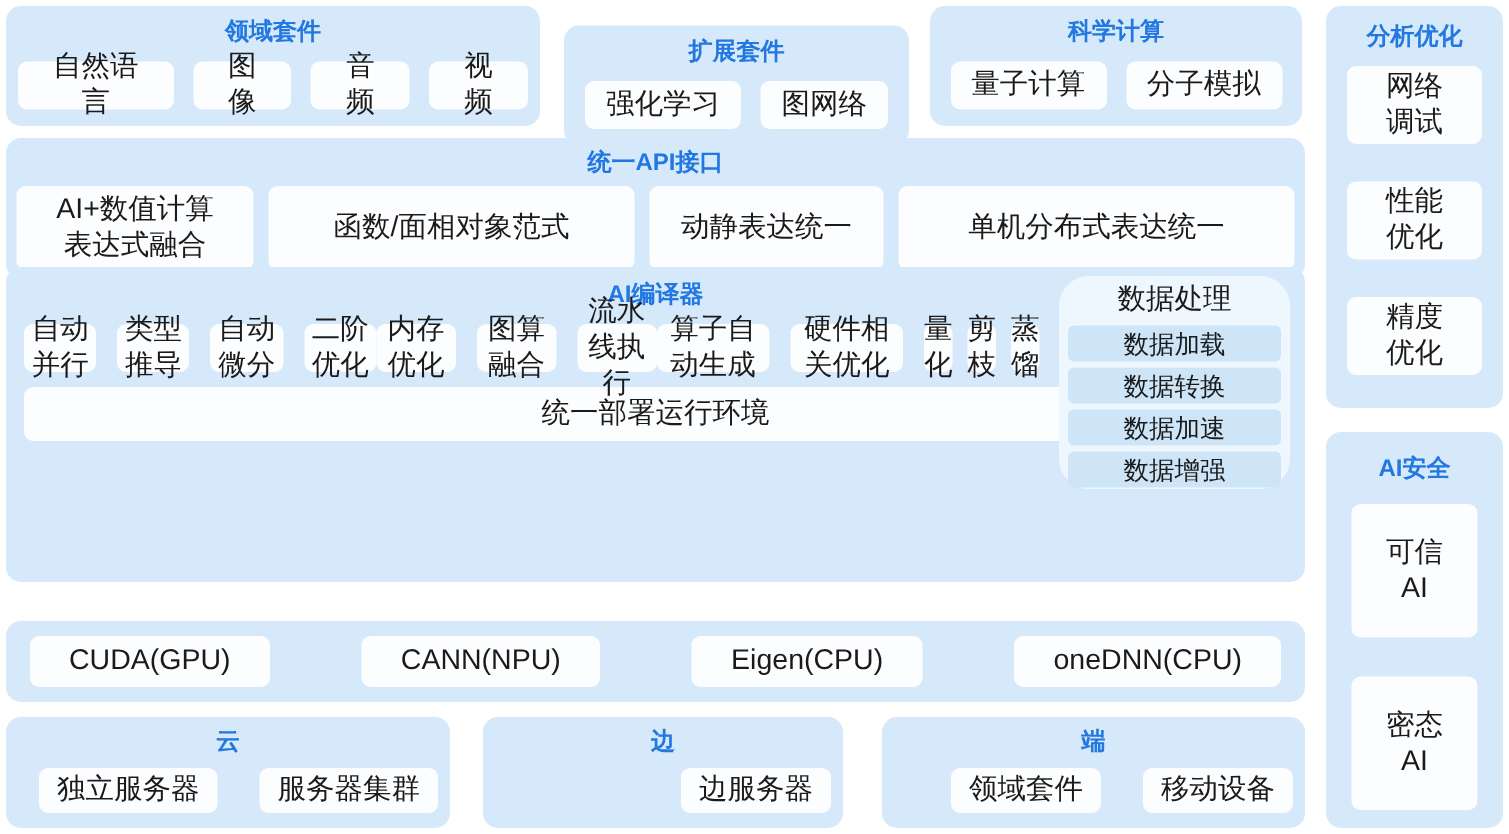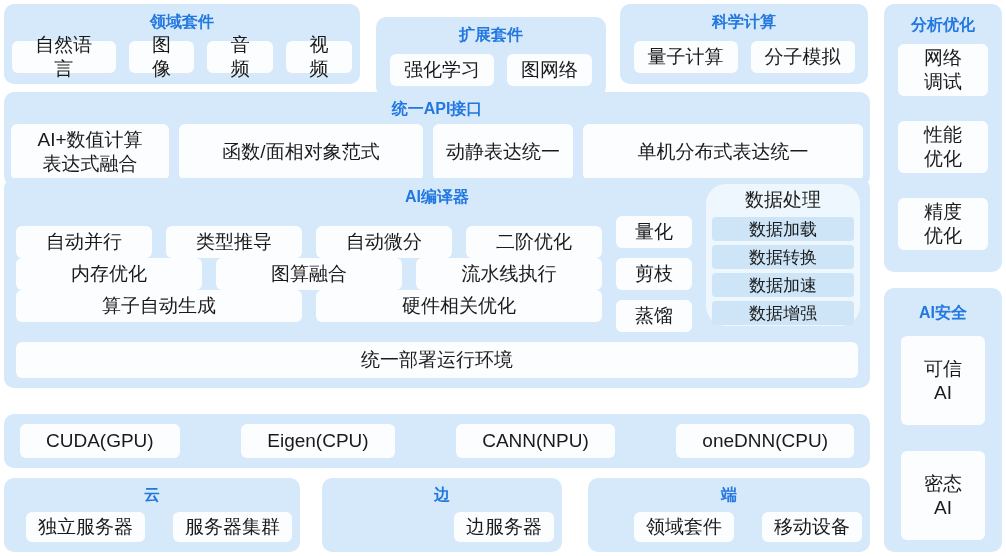--- a/index.html
+++ b/index.html
@@ -26,31 +26,31 @@
   #p-domain{left:4px;top:4px;width:356px;height:80px;padding:5px 8px;}
   #p-ext{left:376px;top:17px;width:230px;height:80px;padding:5px 8px;}
   #p-sci{left:620px;top:4px;width:248px;height:80px;padding:5px 8px;}
 
   
   #p-api{left:4px;top:92px;width:866px;height:94px;padding:4px 7px;}
   #p-api .apirow{display:flex;gap:10px;margin-top:2px;height:56px;}
   #p-api .apirow .box{padding:0 8px;}
   .api-b0{width:158px;}
   .api-b1{width:244px;}
-  .api-b2{width:140px;}
+  .api-b2{width:156px;}
   .api-b3{flex:1;}
 
   
   #p-compiler{left:4px;top:178px;width:866px;height:210px;padding:6px 12px 10px;}
   #p-compiler .ptitle{margin-bottom:6px;}
   .comp-body{display:flex;gap:14px;}
-  .comp-grid{width:586px;display:flex;flex-direction:column;gap:0;justify-content:center;}
+  .comp-grid{width:586px;display:flex;flex-direction:row;gap:0;}
   .comp-row{display:flex;gap:14px;height:32px;}
   .comp-row .box{flex:1;}
-  .comp-side{width:76px;display:flex;flex-direction:column;gap:10px;}
+  .comp-side{width:76px;display:flex;flex-direction:row;gap:10px;}
   .comp-side .box{height:32px;}
   .subpanel{position:absolute;right:10px;top:6px;width:154px;height:142px;
             background:var(--subpanel_bg);border-radius:20px;padding:3px 6px;box-sizing:border-box;}
   .subpanel .sptitle{font-size:19px;color:var(--text_dark);text-align:center;line-height:26px;}
   .subpanel .chip{background:var(--chip_bg);border-radius:4px;height:24px;margin-top:4px;
                   font-size:17px;color:var(--text_dark);display:flex;align-items:center;justify-content:center;}
   .runtime{margin-top:10px;height:36px;}
 
   
   #p-hw{left:4px;top:414px;width:866px;height:54px;padding:10px 16px;
@@ -145,22 +145,22 @@
       <div class="chip">数据加载</div>
       <div class="chip">数据转换</div>
       <div class="chip">数据加速</div>
       <div class="chip">数据增强</div>
     </div>
     <div class="box runtime">统一部署运行环境</div>
   </section>
 
   <section class="panel" id="p-hw">
     <div class="box">CUDA(GPU)</div>
+    <div class="box">CANN(NPU)</div>
     <div class="box">Eigen(CPU)</div>
-    <div class="box">CANN(NPU)</div>
     <div class="box">oneDNN(CPU)</div>
   </section>
 
   <section class="panel" id="p-cloud">
     <div class="ptitle">云</div>
     <div class="deploy-chips">
       <div class="box">独立服务器</div>
       <div class="box">服务器集群</div>
     </div>
   </section>

